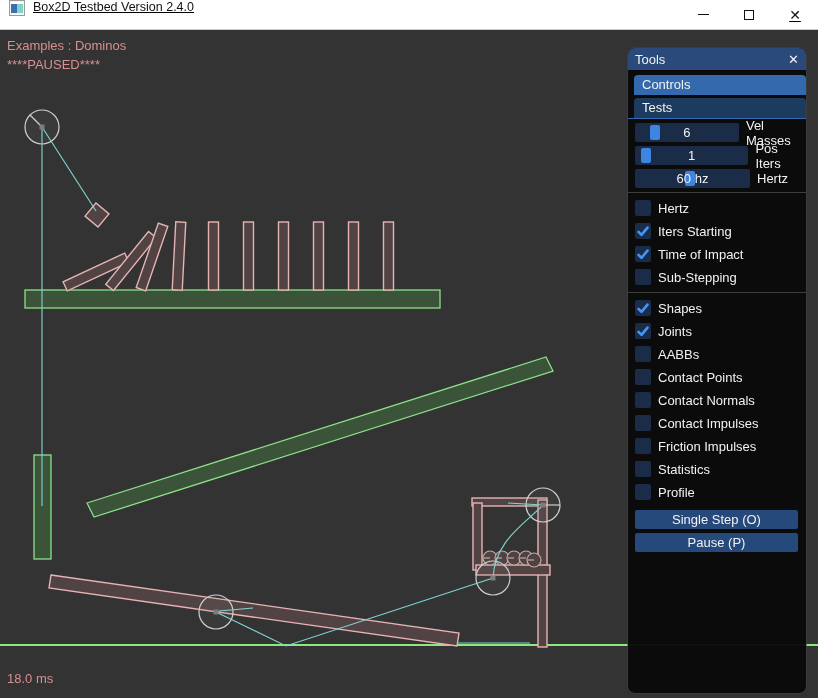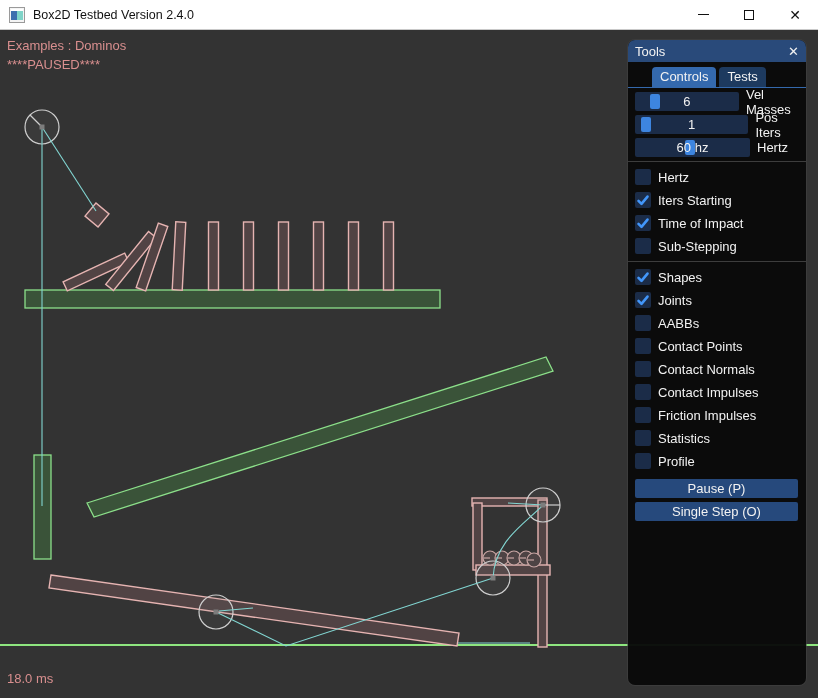--- a/index.html
+++ b/index.html
@@ -5,44 +5,44 @@
   :root{
     --title-bg:#294a7a; --tab-active:#3469ad; --tab-inactive:#1d3a5f;
     --frame-bg:#1b2c48; --slider-grab:#3d85e0; --check-mark:#4296fa;
     --button:#26497c; --overlay-text:#d98f8f;
   }
   *{box-sizing:border-box; margin:0; padding:0;}
   html,body{width:818px;height:698px;overflow:hidden;background:#222;}
   body{font-family:"Liberation Sans","DejaVu Sans",sans-serif;}
   .window{width:818px;height:698px;display:flex;flex-direction:column;}
   
-  .titlebar{height:30px;background:#ffffff;display:flex;align-items:center;flex:0 0 30px;
-            border-bottom:1px solid #c9c9c9;}
+  .titlebar{height:30px;background:#ffffff;display:flex;flex:0 0 30px;
+            border-bottom:1px solid #c9c9c9;text-decoration:underline;}
   .app-icon{margin-left:9px;width:16px;height:16px;flex:0 0 16px;}
   .titlebar .title{margin-left:8px;font-size:12.5px;color:#111;}
   .win-btns{margin-left:auto;display:flex;height:100%;}
   .win-btn{width:46px;height:100%;display:flex;align-items:center;justify-content:center;color:#111;font-size:13px;}
   .min-line{display:block;width:11px;height:1px;background:#111;}
   .max-box{display:block;width:10px;height:10px;border:1px solid #111;}
   .close-x{font-size:14px;}
   
   .client{position:relative;flex:1;background:#333333;overflow:hidden;}
   .scene{position:absolute;left:0;top:0;}
   .overlay{position:absolute;left:7px;color:var(--overlay-text);font-size:13px;}
   .overlay.example{top:8px;}
   .overlay.paused{top:27px;}
   .overlay.ms{top:641px;}
   
-  .tools-panel{position:absolute;left:628px;top:10px;width:178px;height:645px;
+  .tools-panel{position:absolute;left:628px;top:18px;width:178px;height:645px;
                background:rgba(10,10,10,0.97);border-radius:7px;overflow:hidden;
                color:#f2f2f2;font-size:13px;box-shadow:0 0 0 1px rgba(68,68,68,.55);}
   .panel-titlebar{height:22px;background:var(--title-bg);display:flex;align-items:center;
                   justify-content:space-between;padding:0 7px;}
   .panel-close{font-size:13px;cursor:default;}
-  .tabbar{display:flex;gap:3px;padding:5px 0 0 24px;border-bottom:1px solid var(--tab-active);}
+  .tabbar{display:flex;gap:3px;padding:5px 0 0 6px;border-bottom:1px solid var(--tab-active);flex-direction:column;}
   .tab{height:20px;line-height:20px;padding:0 8px;border-radius:4px 4px 0 0;background:var(--tab-inactive);}
   .tab.active{background:var(--tab-active);}
   .sliders{padding:4px 0 0 7px;}
   .slider-row{display:flex;align-items:center;height:19px;margin-bottom:4px;}
   .slider-track{position:relative;width:115px;height:19px;background:var(--frame-bg);border-radius:2px;}
   .slider-grab{position:absolute;top:2px;width:10px;height:15px;background:var(--slider-grab);border-radius:2px;}
   .slider-value{position:absolute;inset:0;text-align:center;line-height:19px;}
   .row-label{margin-left:7px;}
   .separator{height:1px;background:#3d3d3d;margin:2px 0 3px 0;}
   .checks{padding:4px 0 0 7px;}
@@ -306,25 +306,25 @@
             <span class="checkbox">
               
             </span>
             <span class="check-label">Profile</span>
           </div>
         </div>
 
       <div class="buttons">
 
           <div class="imgui-btn">
+            <span>Single Step (O)</span>
+          </div>
+
+          <div class="imgui-btn">
             <span>Pause (P)</span>
-          </div>
-
-          <div class="imgui-btn">
-            <span>Single Step (O)</span>
           </div>
 
 
         </div>
     </div>
 
   </div>
 </div>
 
 </body></html>

